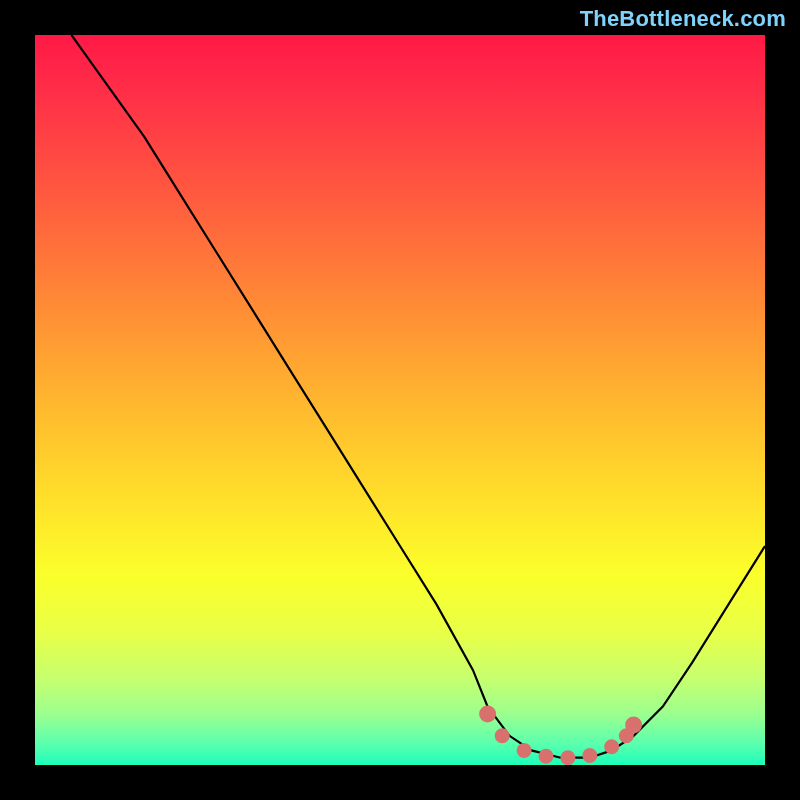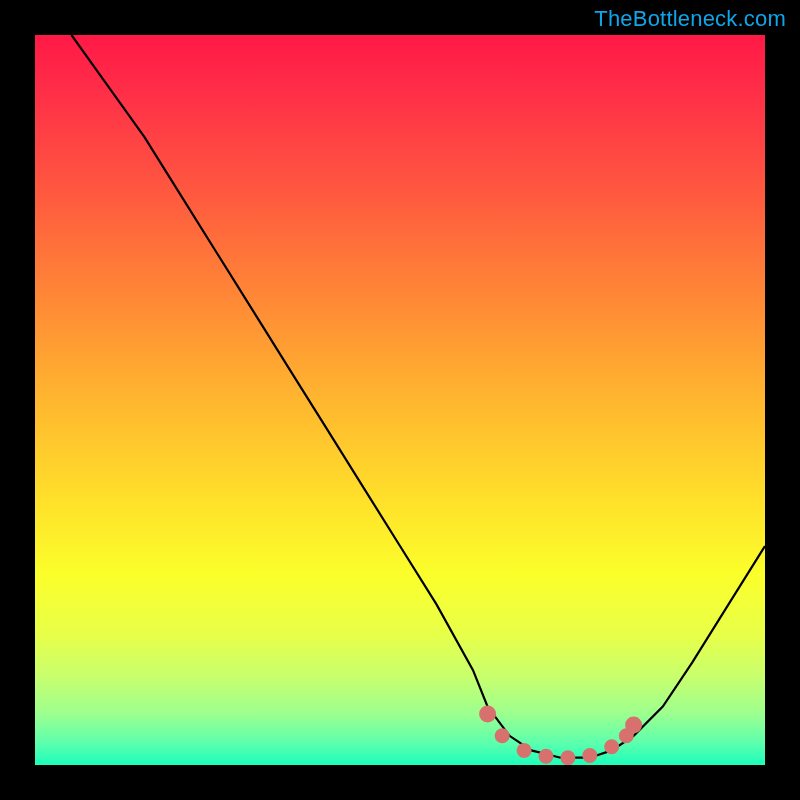--- a/index.html
+++ b/index.html
@@ -8,23 +8,23 @@
     height: 800px;
     background: #000;
     position: relative;
     overflow: hidden;
     font-family: Arial, sans-serif;
   }
   .watermark {
     position: absolute;
     top: 6px;
     right: 14px;
-    color: #0ea5e9;
+    color: #7dd3fc;
     font-size: 22px;
-    font-weight: 400;
+    font-weight: 700;
     z-index: 10;
     letter-spacing: 0.2px;
   }
   .plot-area {
     position: absolute;
     left: 35px;
     top: 35px;
     width: 730px;
     height: 730px;
     background: linear-gradient(to bottom,

